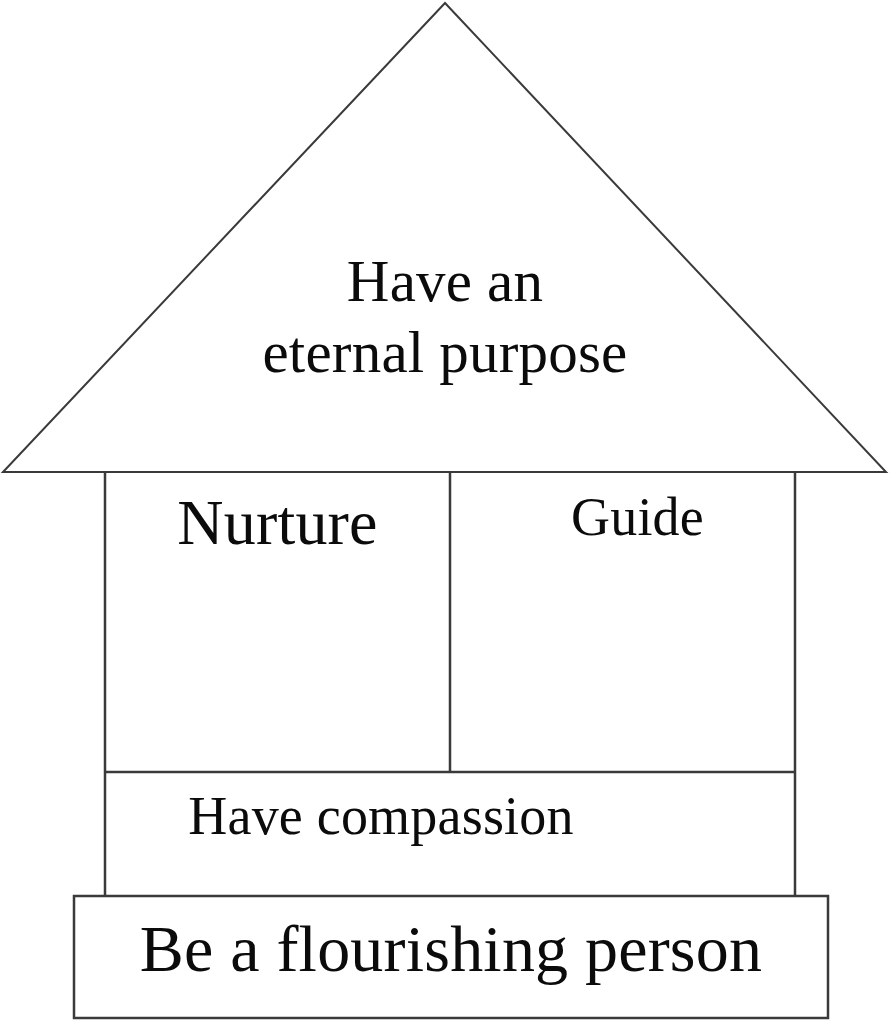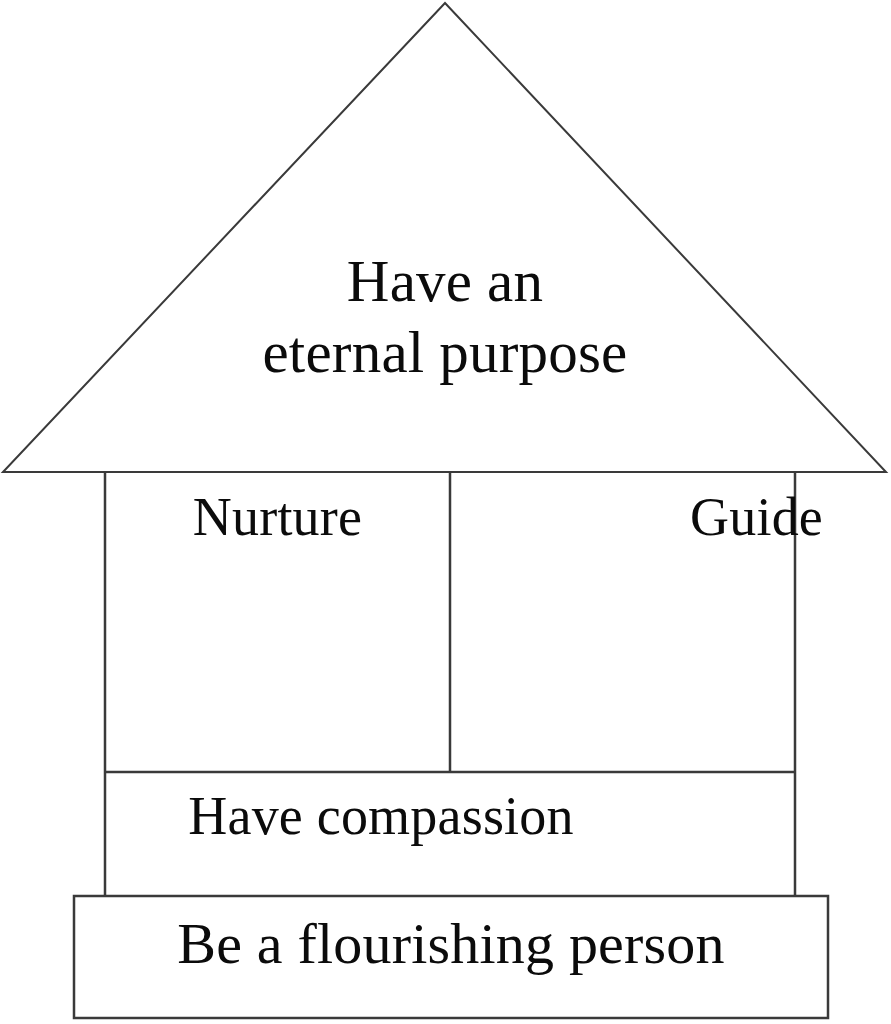--- a/index.html
+++ b/index.html
@@ -42,40 +42,39 @@
     left: 120px;
     top: 246px;
     width: 650px;
     font-size: 59px;
     line-height: 1.20;
   }
   #nurture-label {
     left: 107px;
     top: 487px;
     width: 341px;
-    font-size: 54px;
+    font-size: 64px;
   }
   #guide-label {
     left: 452px;
     top: 487px;
     width: 371px;
     font-size: 54px;
-    text-align: right;
   }
   #compassion-label {
     left: 107px;
     top: 786px;
     width: 548px;
     font-size: 54px;
   }
   #flourishing-label {
     left: 76px;
     top: 911px;
     width: 750px;
-    font-size: 58px;
+    font-size: 66px;
   }
 </style>
 </head>
 <body>
 
 <div id="stage">
 
   <svg id="diagram-svg" viewBox="0 0 891 1024" xmlns="http://www.w3.org/2000/svg">
 
     <polygon points="445,3 886,472 3,472" fill="#ffffff" stroke="#3a3a3a" stroke-width="2" stroke-linejoin="miter"></polygon>

